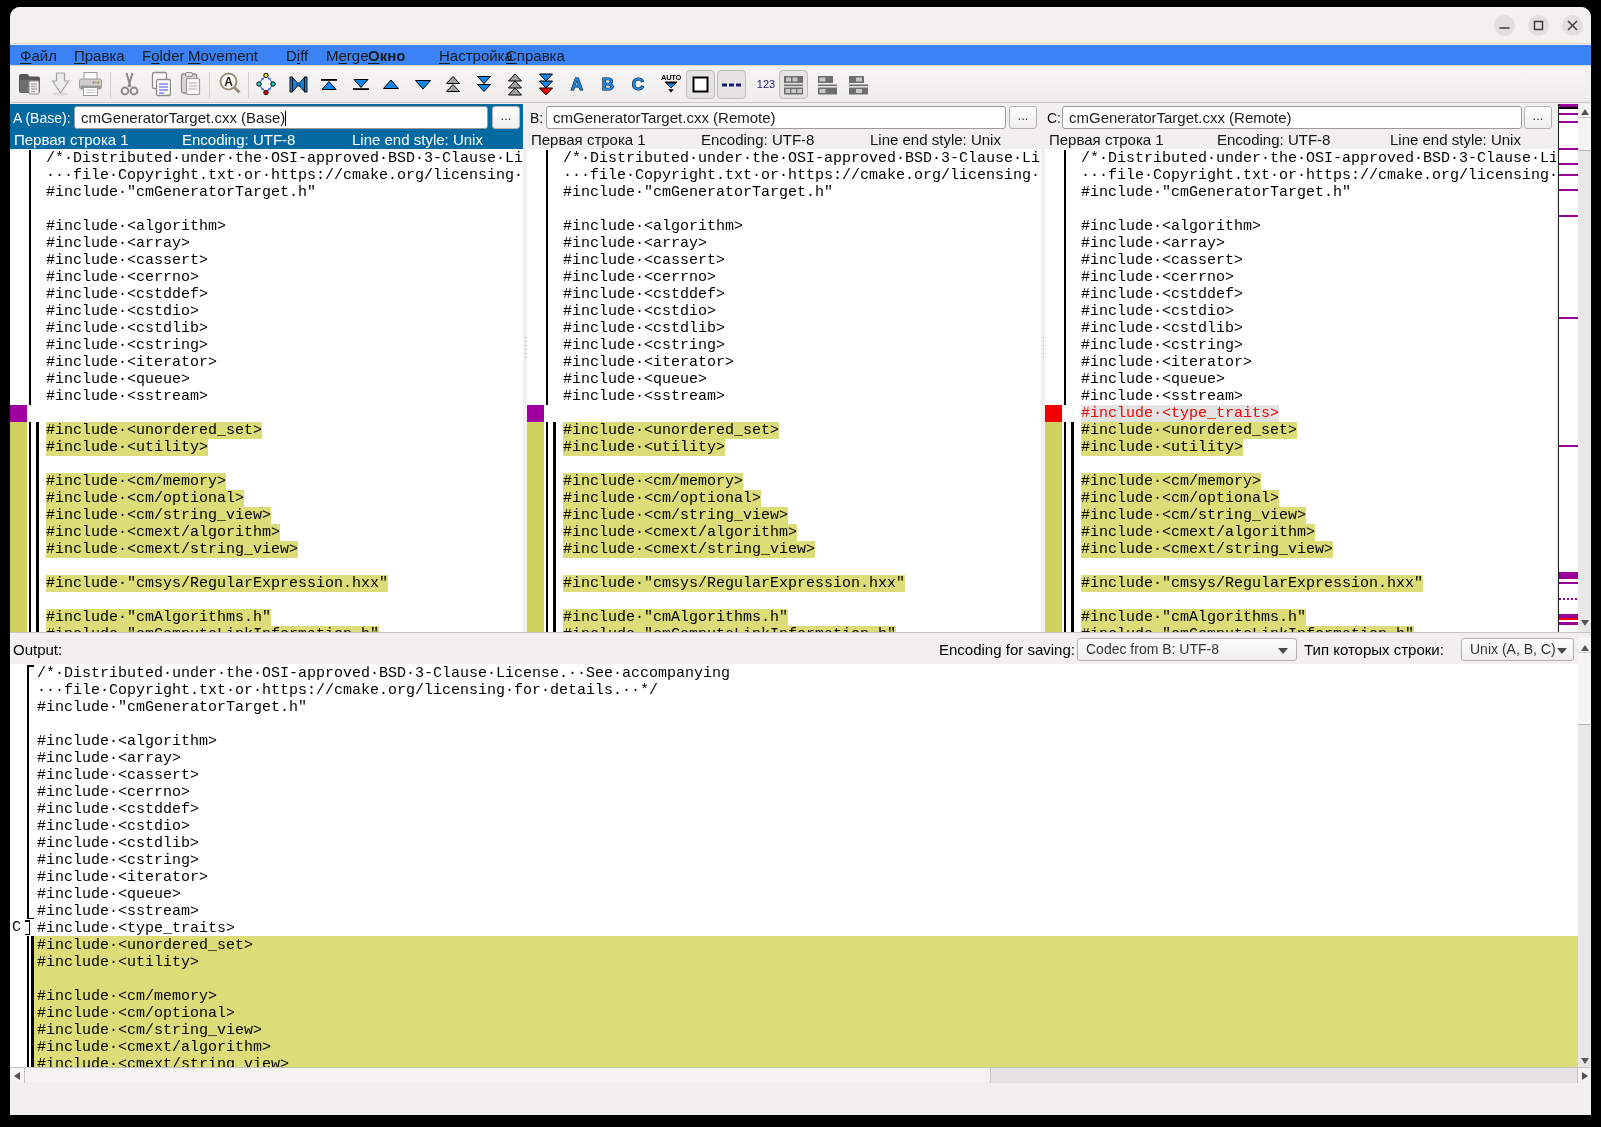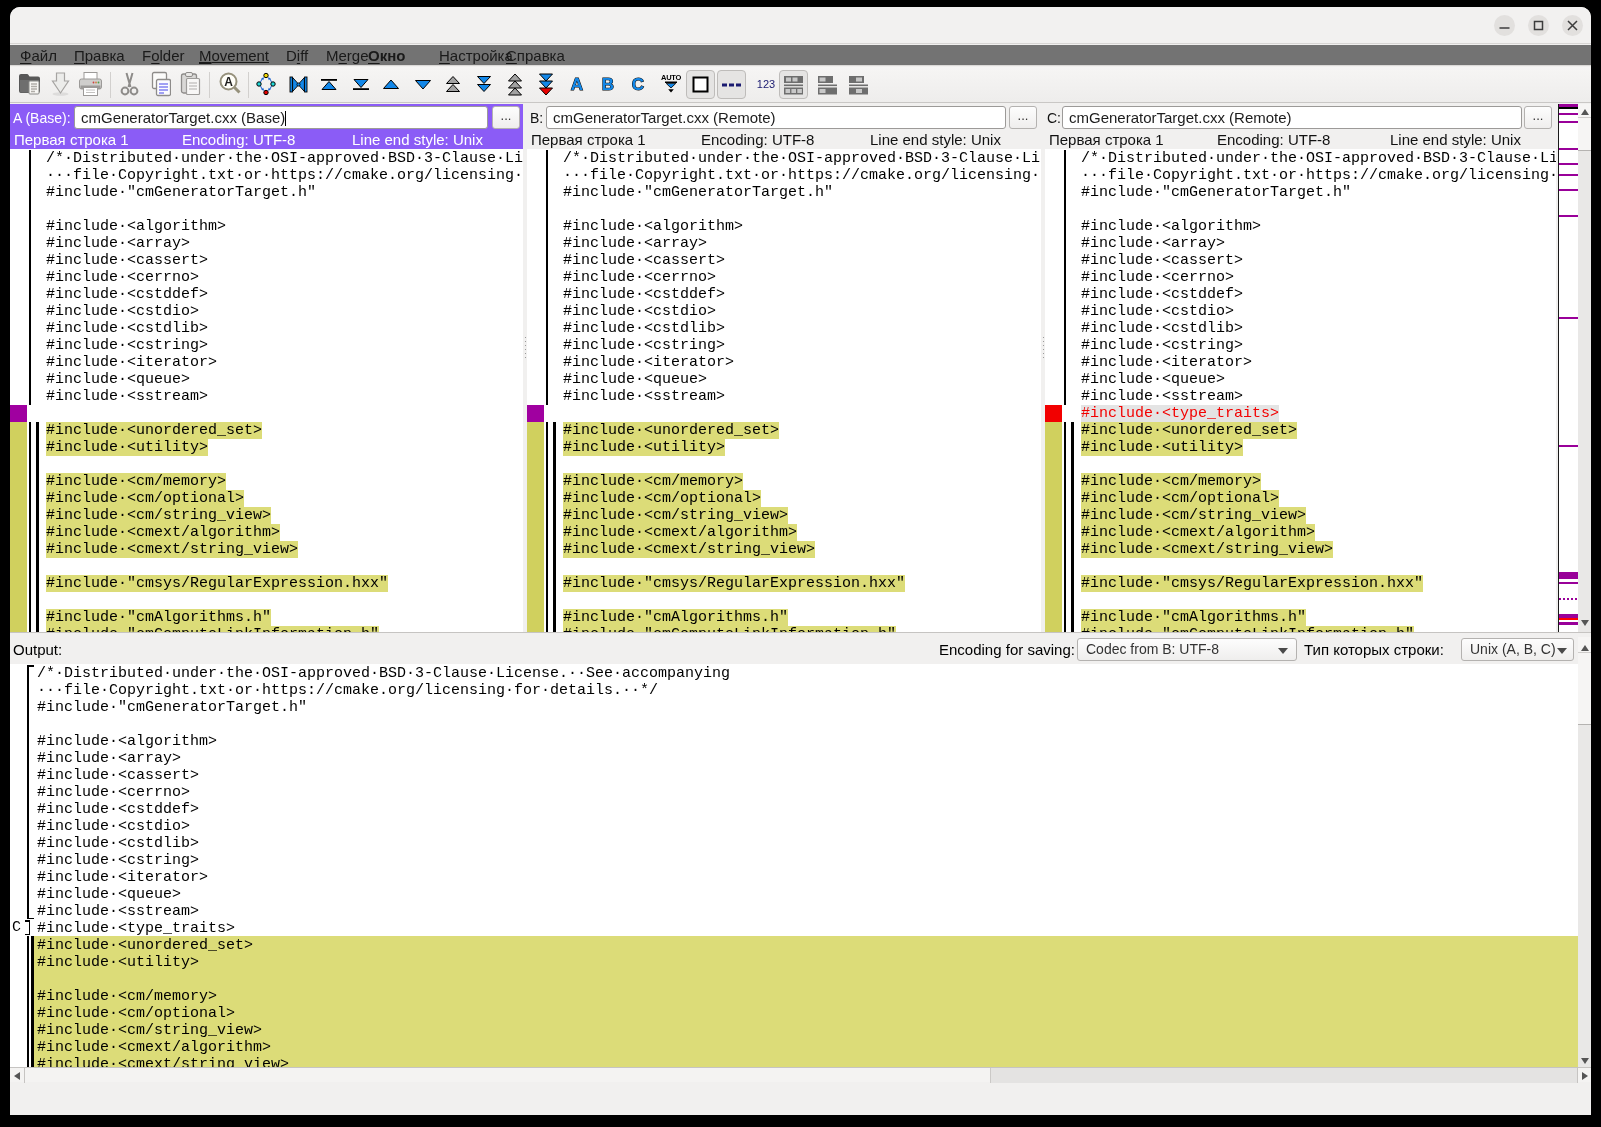--- a/index.html
+++ b/index.html
@@ -8,21 +8,21 @@
 #win { position:absolute; left:10px; top:7px; width:1581px; height:1108px; background:#f1f0ef; border-radius:10px 10px 0 0; overflow:hidden; }
 .abs { position:absolute; }
 
 
 #titlebar { position:absolute; left:0; top:0; width:100%; height:37px; background:#f2f1f0; border-bottom:1px solid #d8d6d4; }
 #title { position:absolute; width:100%; top:9px; text-align:center; text-indent:15px; font-size:15px; font-weight:bold; color:#3e3a36; }
 .winbtn { position:absolute; top:8px; width:21px; height:21px; border-radius:50%; background:#e2e0de; }
 .winbtn svg { position:absolute; left:0; top:0; }
 
 
-#menubar { position:absolute; left:0; top:38px; width:100%; height:21px; background:#737373; border-bottom:1px solid #dbd9d7; font-size:15px; color:#1a1a1a; }
+#menubar { position:absolute; left:0; top:38px; width:100%; height:21px; background:#3b82f6; border-bottom:1px solid #dbd9d7; font-size:15px; color:#1a1a1a; }
 #menubar span { position:absolute; top:2px; }
 #menubar u { text-decoration:underline; text-underline-offset:2px; }
 
 
 #toolbar { position:absolute; left:0; top:60px; width:100%; height:36px; background:linear-gradient(#f6f5f4,#eeedec); border-bottom:1px solid #c9c7c5; }
 .tbsep { position:absolute; top:5px; width:1px; height:26px; background:#d2d0ce; }
 .tbtn { position:absolute; top:3px; width:29px; height:29px; background:#e5e4e3; border:1px solid #bebcba; border-radius:4px; }
 
 
 .phdr { position:absolute; top:97px; height:45px; }
@@ -76,21 +76,21 @@
         <svg width="21" height="21">
           <path d="M6 6 L15 15 M15 6 L6 15" stroke="#3c3c3c" stroke-width="1.5"></path>
         </svg>
       </div>
   </div>
 
   <div id="menubar">
     <span style="left:10px;"><u>Ф</u>айл</span>
     <span style="left:64px;"><u>П</u>равка</span>
     <span style="left:132px;">F<u>o</u>lder</span>
-    <span style="left:189px;text-decoration:underline;"><u>M</u>ovement</span>
+    <span style="left:178px;"><u>M</u>ovement</span>
     <span style="left:276px;">D<u>i</u>ff</span>
     <span style="left:316px;">M<u>e</u>rge</span>
     <span style="left:358px;font-weight:bold;"><u>О</u>кно</span>
     <span style="left:429px;"><u>Н</u>астройка</span>
     <span style="left:496px;"><u>С</u>правка</span>
   </div>
 
   <div id="toolbar">
 
     <svg class="abs" style="left:7px;top:4px;" width="27" height="27" viewBox="0 0 27 27">
@@ -261,21 +261,21 @@
     </svg>
     <svg class="abs" style="left:834px;top:3px;" width="29" height="29" viewBox="0 0 29 29">
       <rect x="5" y="6" width="15" height="7" fill="#6e6e6e"></rect>
       <rect x="12" y="7.5" width="6" height="4" fill="#c8c8c8"></rect>
       <rect x="5" y="14.5" width="19" height="1.6" fill="#6e6e6e"></rect>
       <rect x="5" y="17.5" width="19" height="7" fill="#6e6e6e"></rect>
       <rect x="12" y="19" width="6" height="4" fill="#c8c8c8"></rect>
     </svg>
   </div>
 
-  <div class="phdr" style="left:0; width:513px; background:#8b5cf6;">
+  <div class="phdr" style="left:0; width:513px; background:#0369a1;">
     <div class="lbl" style="left:3px; color:#fff;">A (Base):</div>
     <div class="finput" style="left:64px; width:414px;">cmGeneratorTarget.cxx (Base)<span style="display:inline-block;width:1px;height:15px;background:#000;vertical-align:-3px;"></span></div>
     <div class="fbtn" style="left:482px;">...</div>
     <div class="ibar" style="color:#fff; width:100%;">
       <span style="left:4px;">Первая строка 1</span>
       <span style="left:172px;">Encoding: UTF-8</span>
       <span style="left:342px;">Line end style: Unix</span>
     </div>
   </div>
 

